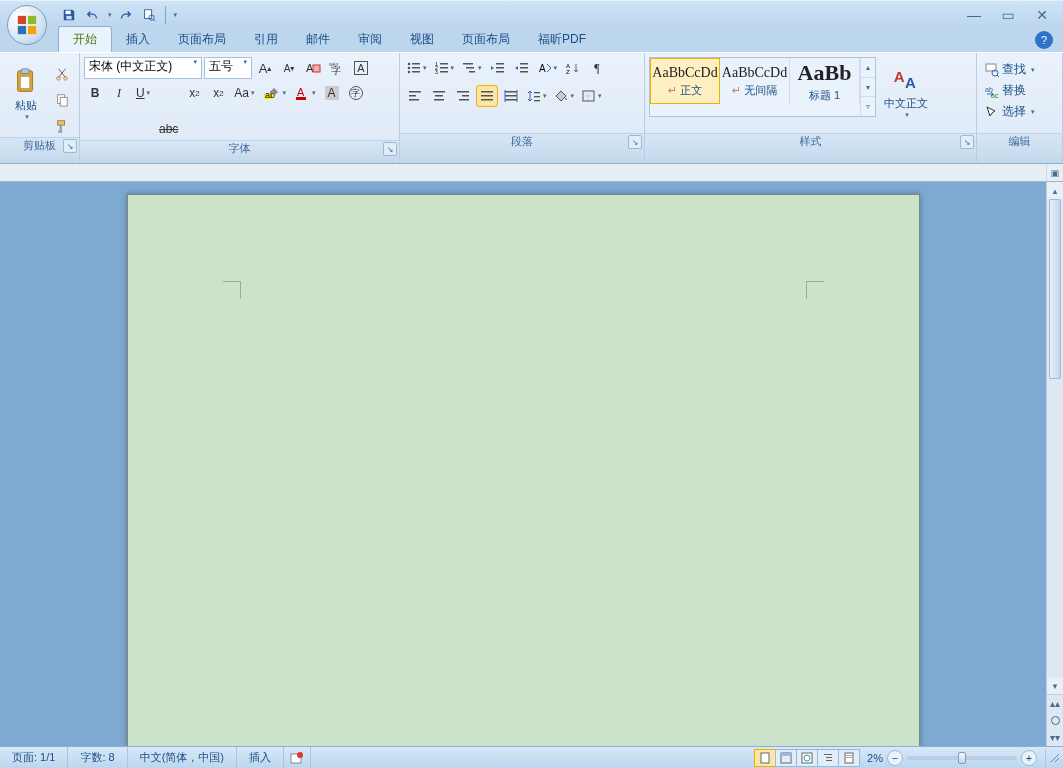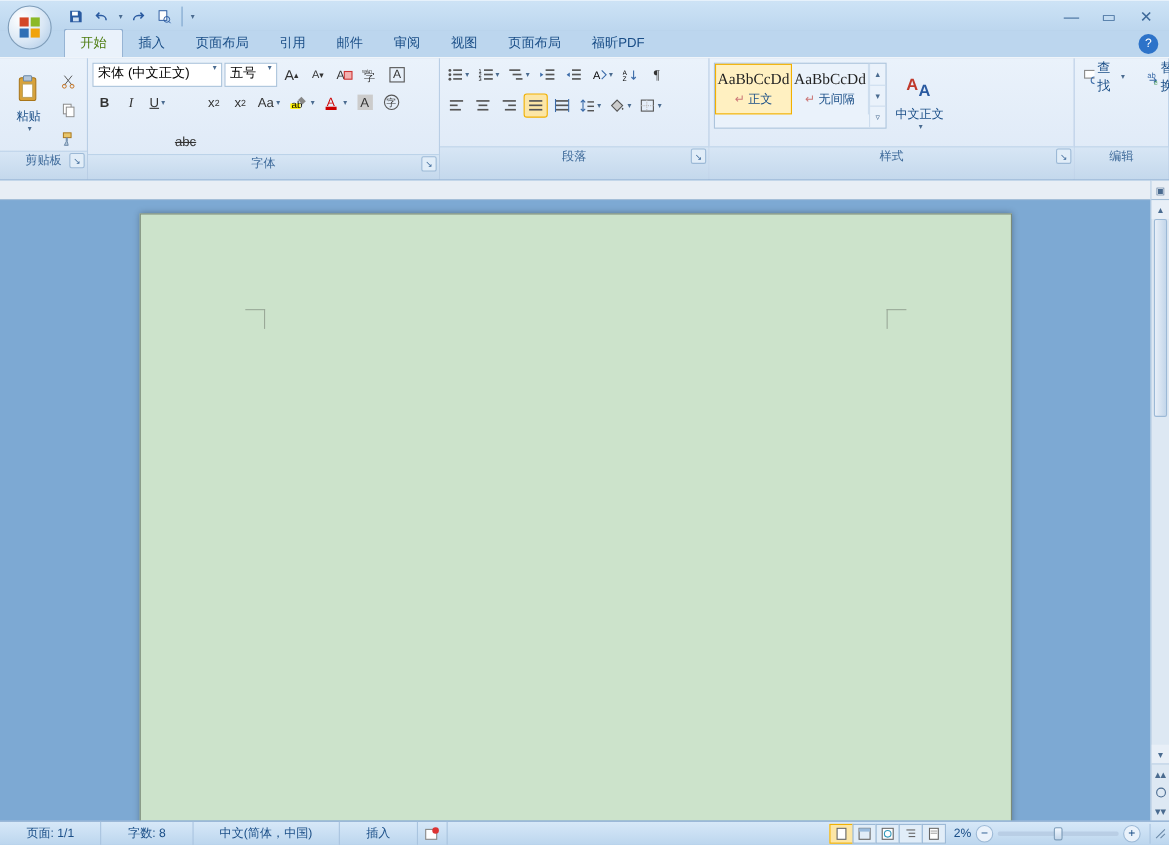--- a/index.html
+++ b/index.html
@@ -189,21 +189,21 @@
 .vscroll .nav-block .circle{ width:9px; height:9px; border:1px solid #4a6b90; border-radius:50%;}
 
 
 .statusbar{
   position:absolute; left:0; right:0; bottom:0; height:22px;
   background: linear-gradient(#d7e8f8,#bcd6ee);
   border-top:1px solid #8faed1;
   display:flex; align-items:center;
   font-size:11px; color:#1a4e87;
 }
-.statusbar .cell{ padding:0 24px; height:100%; display:flex; align-items:center; border-right:1px solid #a9c4df;}
+.statusbar .cell{ padding:0 12px; height:100%; display:flex; align-items:center; border-right:1px solid #a9c4df;}
 .statusbar .spacer{ flex:1;}
 .view-btns{ display:flex;}
 .view-btns .vb{ width:22px; height:18px; border:1px solid #9cb9d6; background:#e1edf8; display:flex; align-items:center; justify-content:center; font-size:9px; margin-right:-1px;}
 .view-btns .vb.active{ background:#fce6a6; border-color:#f1b000;}
 .zoom{ display:flex; align-items:center; gap:4px; padding:0 8px;}
 .zoom .track{ width:110px; height:4px; background:#b9cee5; border-radius:2px; position:relative;}
 .zoom .track .thumb{ position:absolute; left:50%; top:-4px; width:8px; height:12px; background:linear-gradient(#f2f8ff,#c3d6ea); border:1px solid #7f9db9; border-radius:2px; transform:translateX(-50%);}
 .zoom .track .mid{ position:absolute; left:50%; top:-2px; width:1px; height:8px; background:#7f9db9;}
 .zbtn{ width:16px; height:16px; border:1px solid #9cb9d6; border-radius:50%; background:#eaf2fb; display:flex; align-items:center; justify-content:center; font-size:11px;}
 
@@ -532,20 +532,24 @@
     <div class="group-body">
       <div class="style-gallery">
         <div class="style-item sel">
           <div class="preview">AaBbCcDd</div>
           <div class="lbl"><span style="color:#c77;">↵</span> <span>正文</span></div>
         </div>
         <div class="style-item">
           <div class="preview">AaBbCcDd</div>
           <div class="lbl"><span style="color:#c77;">↵</span> <span>无间隔</span></div>
         </div>
+        <div class="style-item">
+          <div class="preview big">AaBb</div>
+          <div class="lbl">标题 1</div>
+        </div>
         <div class="gallery-scroll">
           <div>▴</div>
           <div>▾</div>
           <div>▿</div>
         </div>
       </div>
       <div class="vbtn" style="width:54px;">
         <div class="vicon">
           <svg width="30" height="30" viewBox="0 0 32 32">
               <text x="3" y="18" font-size="16" font-weight="bold" fill="#c0392b">A</text>
@@ -556,21 +560,21 @@
         <span class="dd-arrow">▾</span>
       </div>
     </div>
     <div class="group-label">
       <span>样式</span>
       <div class="launcher">↘</div>
     </div>
   </div>
 
   <div class="group" id="g-edit" style="width:86px;">
-    <div class="group-body" style="flex-direction:row; gap:12px; padding-top:2px;">
+    <div class="group-body" style="flex-direction:column; gap:0; padding-top:2px;">
       <div class="ed-row">
         <svg width="14" height="14">
             <rect x="1" y="1" width="10" height="7" fill="#fff" stroke="#888"></rect>
             <circle cx="10" cy="10" r="3" fill="none" stroke="#3a6aa8"></circle>
             <path d="m12 12 2 2" stroke="#3a6aa8"></path>
           </svg>
         <span>查找</span>
           <span class="dd-arrow">▾</span>
       </div>
       <div class="ed-row">

